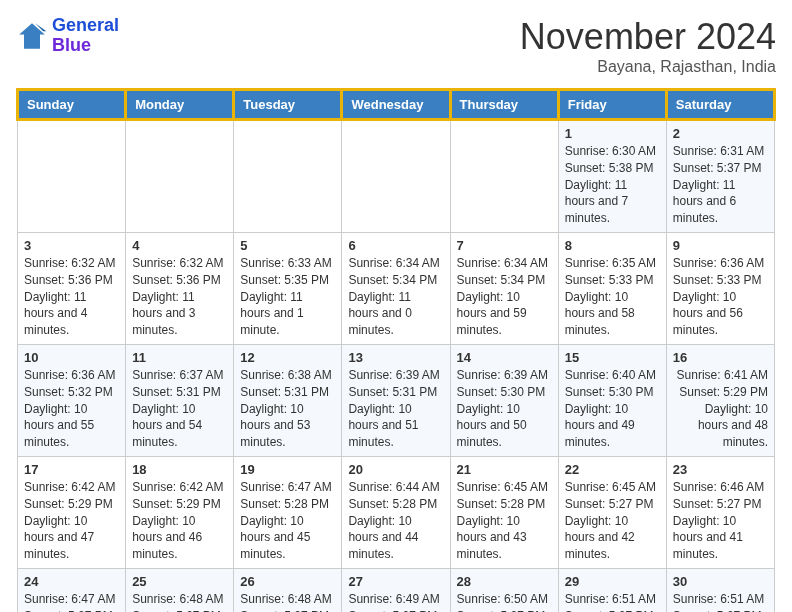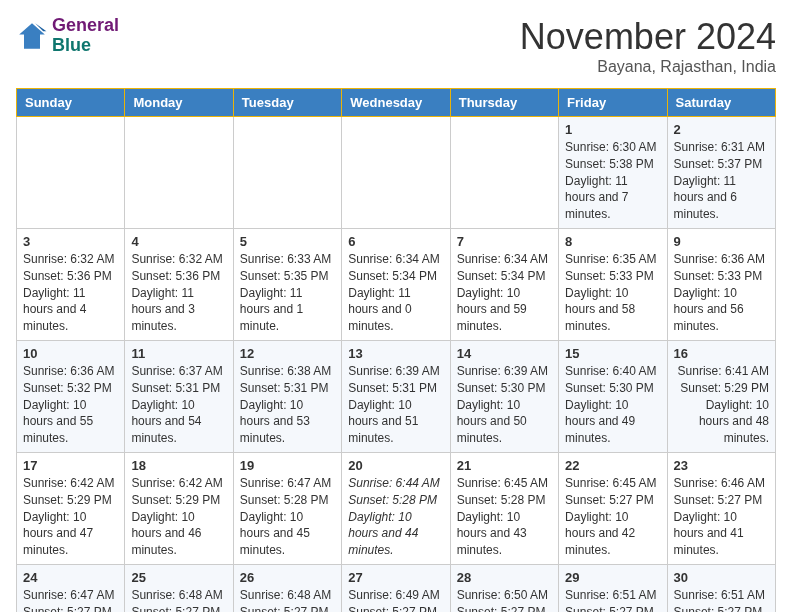--- a/index.html
+++ b/index.html
@@ -19,22 +19,22 @@
     .logo {
       display: flex;
       align-items: center;
       gap: 4px;
     }
     .logo-text {
       font-size: 18px;
       font-weight: bold;
       line-height: 1.1;
     }
-    .logo-general { color: #701a75; }
-    .logo-blue { color: #0f766e; }
+    .logo-general { color: #1d4ed8; }
+    .logo-blue { color: #6d28d9; }
     .logo-icon {
       width: 32px;
       height: 32px;
     }
     .title-block {
       text-align: right;
     }
     .month-title {
       font-size: 36px;
       color: #333;
@@ -47,21 +47,21 @@
     table {
       width: 100%;
       border-collapse: collapse;
     }
     thead th {
       background-color: #3a7fc1;
       color: #fff;
       padding: 6px 8px;
       font-size: 13px;
       text-align: left;
-      border: 1px solid #eab308;
+      border: 3px solid #eab308;
     }
     tbody tr {
       vertical-align: top;
     }
     tbody td {
       border: 1px solid #ccc;
       padding: 5px 6px;
       font-size: 10.5px;
       color: #333;
       width: calc(100% / 7);
@@ -243,21 +243,21 @@
 Daylight: 10 hours and 46 minutes.</div>
         </td>
         <td>
           <span class="day-num">19</span>
           <div class="day-info" style="white-space: pre-line;">Sunrise: 6:47 AM
 Sunset: 5:28 PM
 Daylight: 10 hours and 45 minutes.</div>
         </td>
         <td>
           <span class="day-num">20</span>
-          <div class="day-info" style="white-space: pre-line; font-style: italic;">Sunrise: 6:44 AM
+          <div class="day-info" style="white-space: pre-line;">Sunrise: 6:44 AM
 Sunset: 5:28 PM
 Daylight: 10 hours and 44 minutes.</div>
         </td>
         <td>
           <span class="day-num">21</span>
           <div class="day-info" style="white-space: pre-line;">Sunrise: 6:45 AM
 Sunset: 5:28 PM
 Daylight: 10 hours and 43 minutes.</div>
         </td>
         <td>

